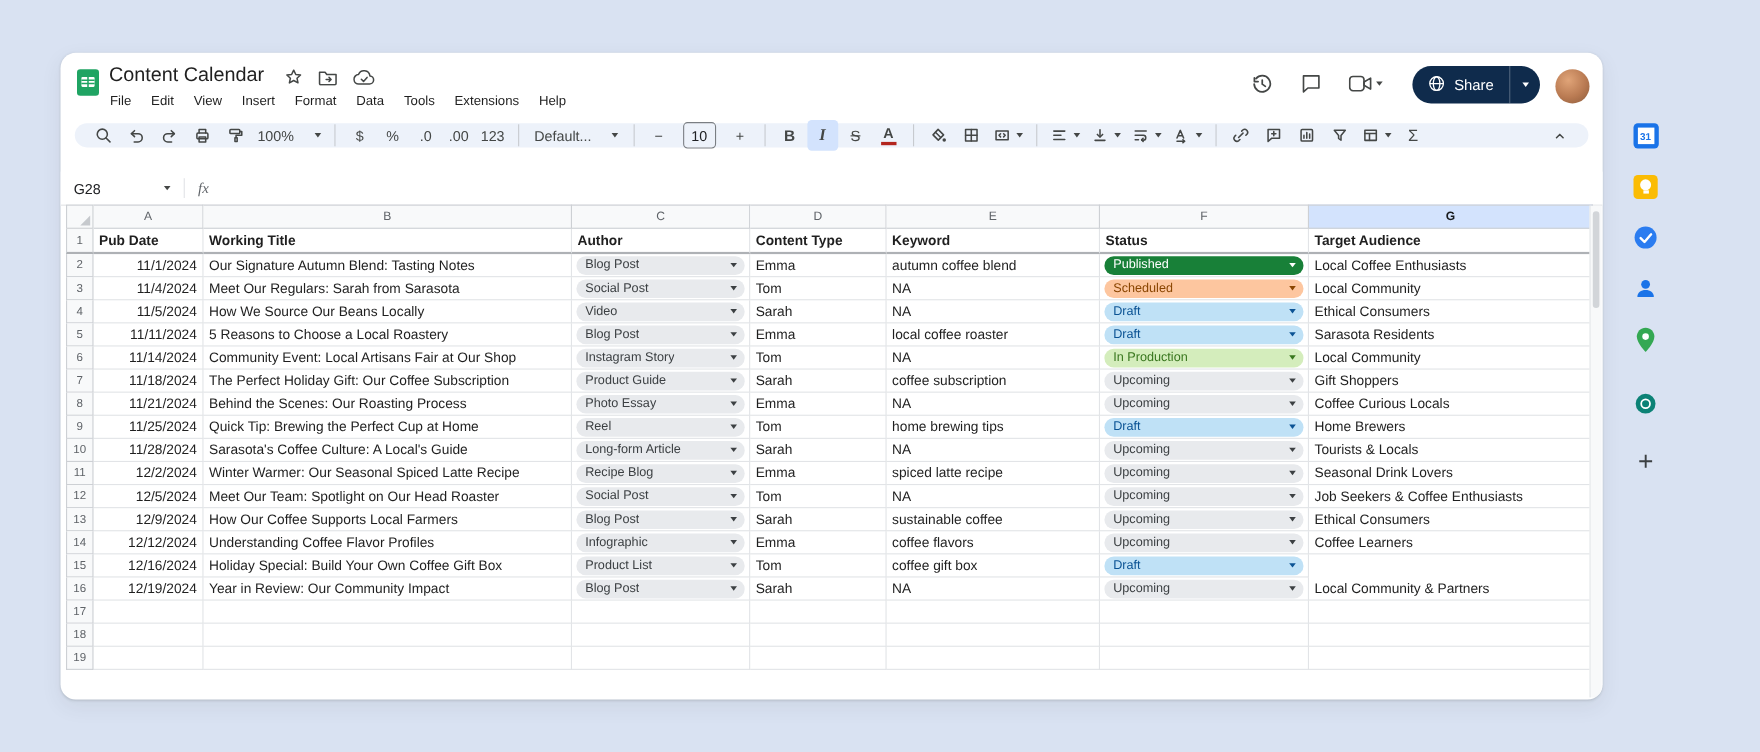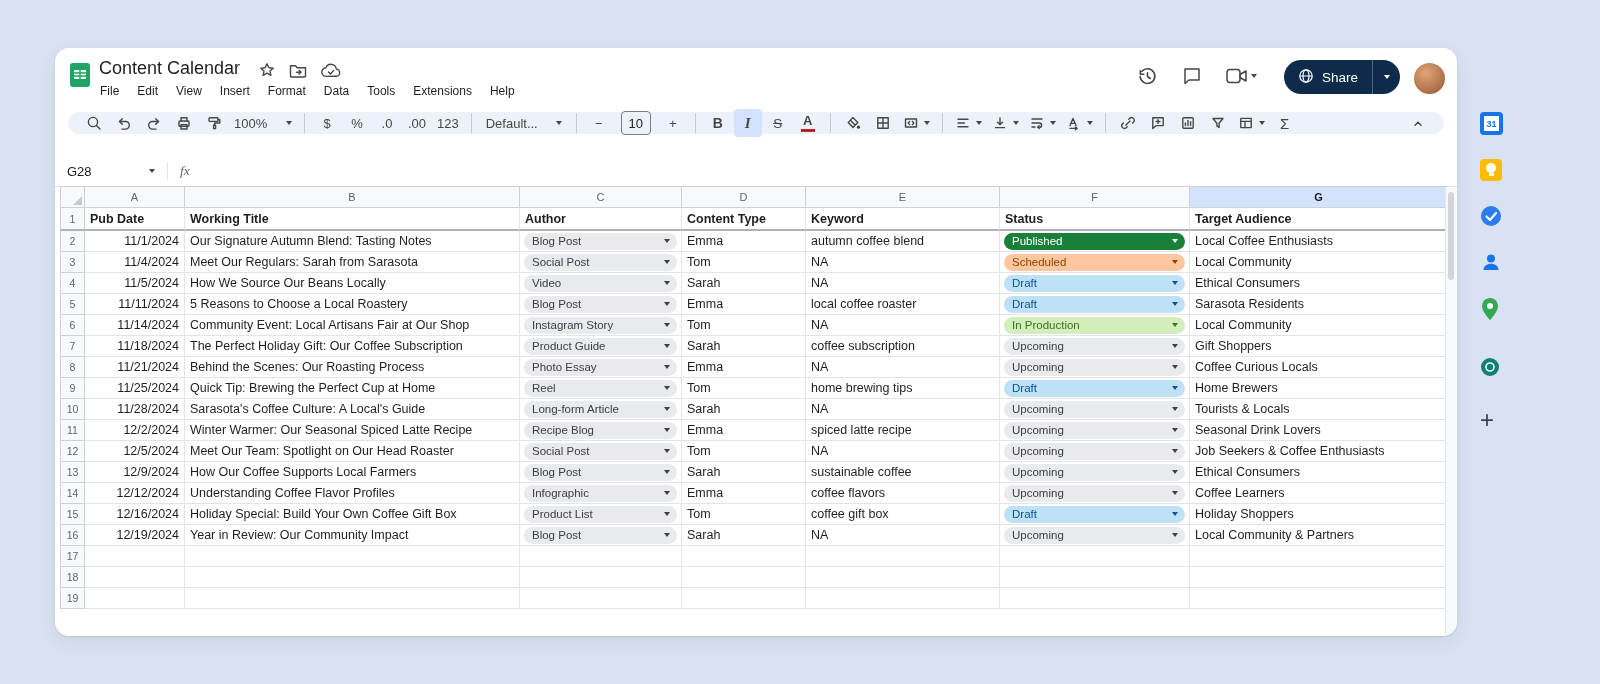--- a/index.html
+++ b/index.html
@@ -94,21 +94,21 @@
   .chip-caret{position:absolute;right:7px;top:50%;transform:translateY(-50%);
     width:0;height:0;border-left:3.5px solid transparent;border-right:3.5px solid transparent;
     border-top:4px solid currentColor;}
 
   .vscroll{position:absolute;right:1px;top:139px;bottom:2px;width:10px;background:#f8f9fa;
     border-left:1px solid #e5e7ea;}
   .vthumb{position:absolute;left:2px;top:5px;width:6px;height:88px;background:#d2d5d9;border-radius:3px;}
 
   
   .side-rail{position:absolute;left:1480px;top:112px;width:32px;display:flex;flex-direction:column;
-    align-items:flex-start;gap:24px;}
+    align-items:center;gap:24px;}
   .rail-item{display:flex;align-items:center;justify-content:center;}
   .rail-item.addon{margin-top:12px;}
   .rail-item.add{margin-top:8px;}
   .gcal{width:23px;height:23px;border-radius:4px;background:#1a73e8;display:flex;align-items:center;justify-content:center;}
   .gcal-num{background:#fff;width:15px;height:15px;display:flex;align-items:center;justify-content:center;
     font-size:9px;font-weight:700;color:#1a73e8;}
   .keep{width:22px;height:22px;border-radius:4px;background:#fbbc04;position:relative;}
   .keep::after{content:"";position:absolute;left:6px;top:4px;width:10px;height:10px;border-radius:50%;background:#fff;}
   .keep::before{content:"";position:absolute;left:8.5px;top:13.5px;width:5px;height:3.5px;background:#fff;}
   .rail-plus{font-size:24px;font-weight:300;color:#3c4043;line-height:22px;}
@@ -653,21 +653,20 @@
             </div>
           </div>
           <div class="cell c">Tom</div>
           <div class="cell c">coffee gift box</div>
           <div class="cell chip-cell">
             <div class="chip" style="background: rgb(191, 225, 246); color: rgb(11, 83, 148);">
               <span class="chip-label">Draft</span>
               <span class="chip-caret"></span>
             </div>
           </div>
-          <div class="cell c">Holiday Shoppers</div>
         </div>
         <div class="grid-row data-row">
           <div class="cell hd rownum">16</div>
           <div class="cell c num">12/19/2024</div>
           <div class="cell c">Year in Review: Our Community Impact</div>
           <div class="cell chip-cell">
             <div class="chip" style="background: rgb(232, 234, 237); color: rgb(60, 64, 67);">
               <span class="chip-label">Blog Post</span>
               <span class="chip-caret"></span>
             </div>

